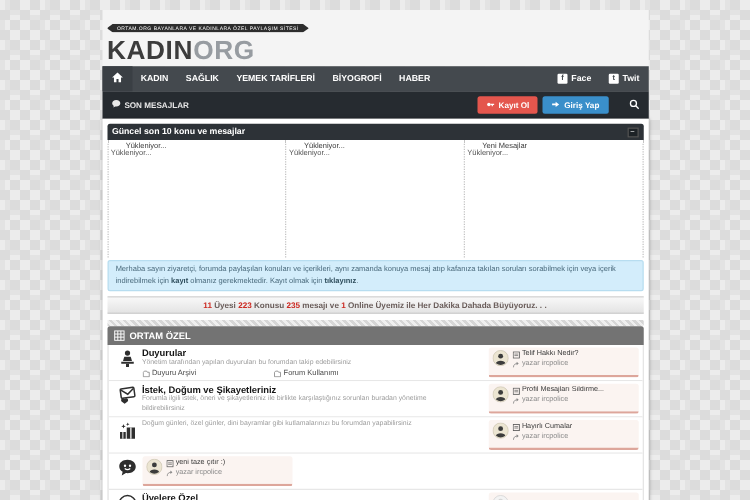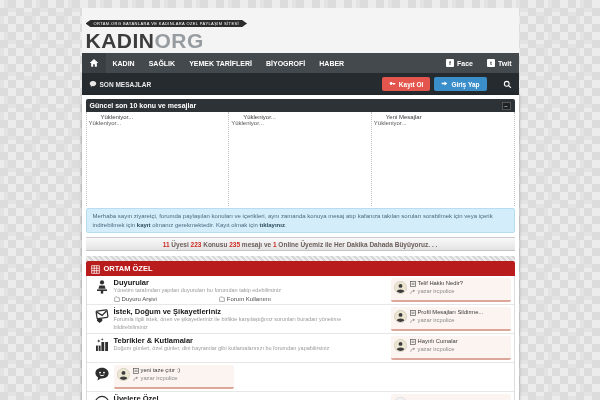--- a/index.html
+++ b/index.html
@@ -68,21 +68,21 @@
 
   
   .stats { margin-top:4px; text-align:center; font-size:6.5px; font-weight:bold; color:#6a5d5a;
      background:linear-gradient(#f8f8f8,#e4e4e4); border-top:1px solid #cfcfcf; border-bottom:1px solid #c3c3c3;
      padding:2.5px 0; }
   .stats .num { color:#cc2a22; }
 
   .striped-divider { height:5px; margin-top:5px;
      background:repeating-linear-gradient(45deg,#d6d6d6 0 2px,#efefef 2px 4px); }
 
-  .cat-header { display:flex; align-items:center; gap:4px; background:#b91c1c; height:15px;
+  .cat-header { display:flex; align-items:center; gap:4px; background:#737373; height:15px;
      padding:0 5px; border-radius:2px 2px 0 0; }
   .cat-title { color:#fff; font-size:7.5px; font-weight:bold; }
 
   
   .rows { border:1px solid #ddd; border-top:none; }
   .frow { display:flex; padding:2px 3px; border-bottom:1px solid #e7e7e7; min-height:23px; background:#fff; }
   .frow-icon { width:24px; flex:0 0 24px; display:flex; justify-content:center; padding-top:1px; }
   .frow-main { flex:1; padding-right:5px; }
   .frow-title { font-size:7.5px; font-weight:bold; color:#141414; line-height:1.2; cursor:pointer; }
   .frow-desc { font-size:5.5px; color:#9b9b9b; line-height:1.3; max-width:250px; }
@@ -308,21 +308,20 @@
           <svg width="16" height="16" viewBox="0 0 16 16" fill="#2e2e2e">
               <rect x="7.4" y="5" width="6.6" height="9"></rect>
               <rect x="10.2" y="5" width="1" height="9" fill="#fff"></rect>
               <rect x="2" y="8.6" width="4.6" height="5.4"></rect>
               <rect x="3.9" y="8.6" width="0.8" height="5.4" fill="#fff"></rect>
               <path d="M4.8 2.2l.5 1.3 1.3.5-1.3.5-.5 1.3-.5-1.3L3 4l1.3-.5z"></path>
               <path d="M8.2 0.9l.4 1 1 .4-1 .4-.4 1-.4-1-1-.4 1-.4z"></path>
             </svg>
         </div>
         <div class="frow-main">
-          <div class="frow-title">Tebrikler &amp; Kutlamalar</div>
           <div class="frow-desc">Doğum günleri, özel günler, dini bayramlar gibi kutlamalarınızı bu forumdan yapabilirsiniz</div>
         </div>
         <div class="frow-last">
           <span class="avatar">
             <svg width="13" height="13" viewBox="0 0 14 14">
                 <circle cx="7" cy="7" r="6.6" fill="#ece5d2" stroke="#c9c2ae" stroke-width="0.6"></circle>
                 <circle cx="7" cy="5.3" r="2.1" fill="#3c3c3c"></circle>
                 <path d="M3 11.4c0-2.9 8-2.9 8 0a6.6 6.6 0 0 1-8 0z" fill="#3c3c3c"></path>
               </svg>
           </span>

